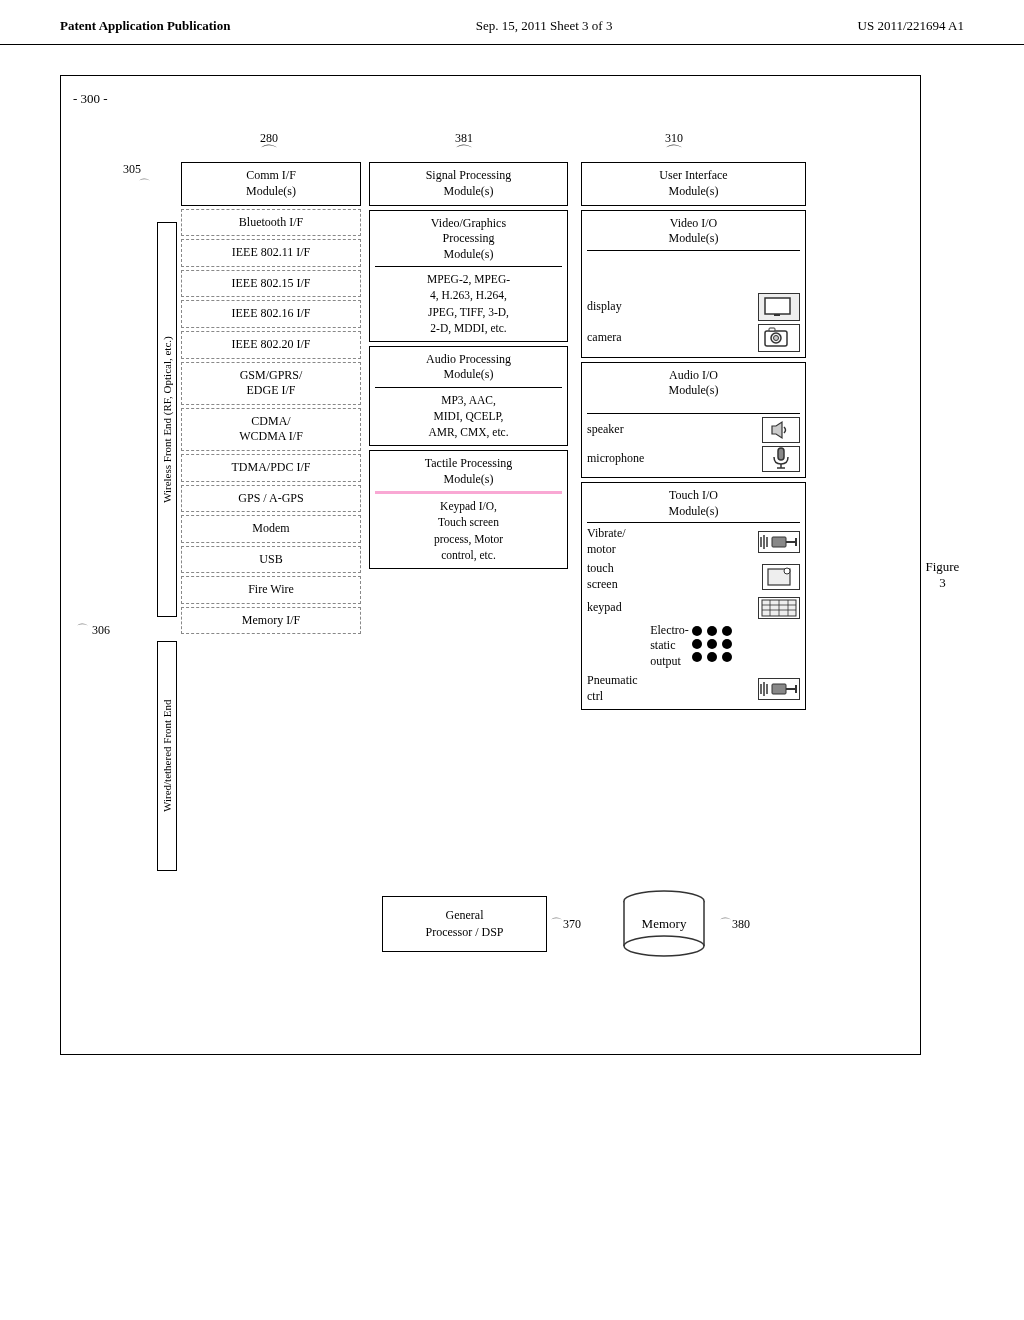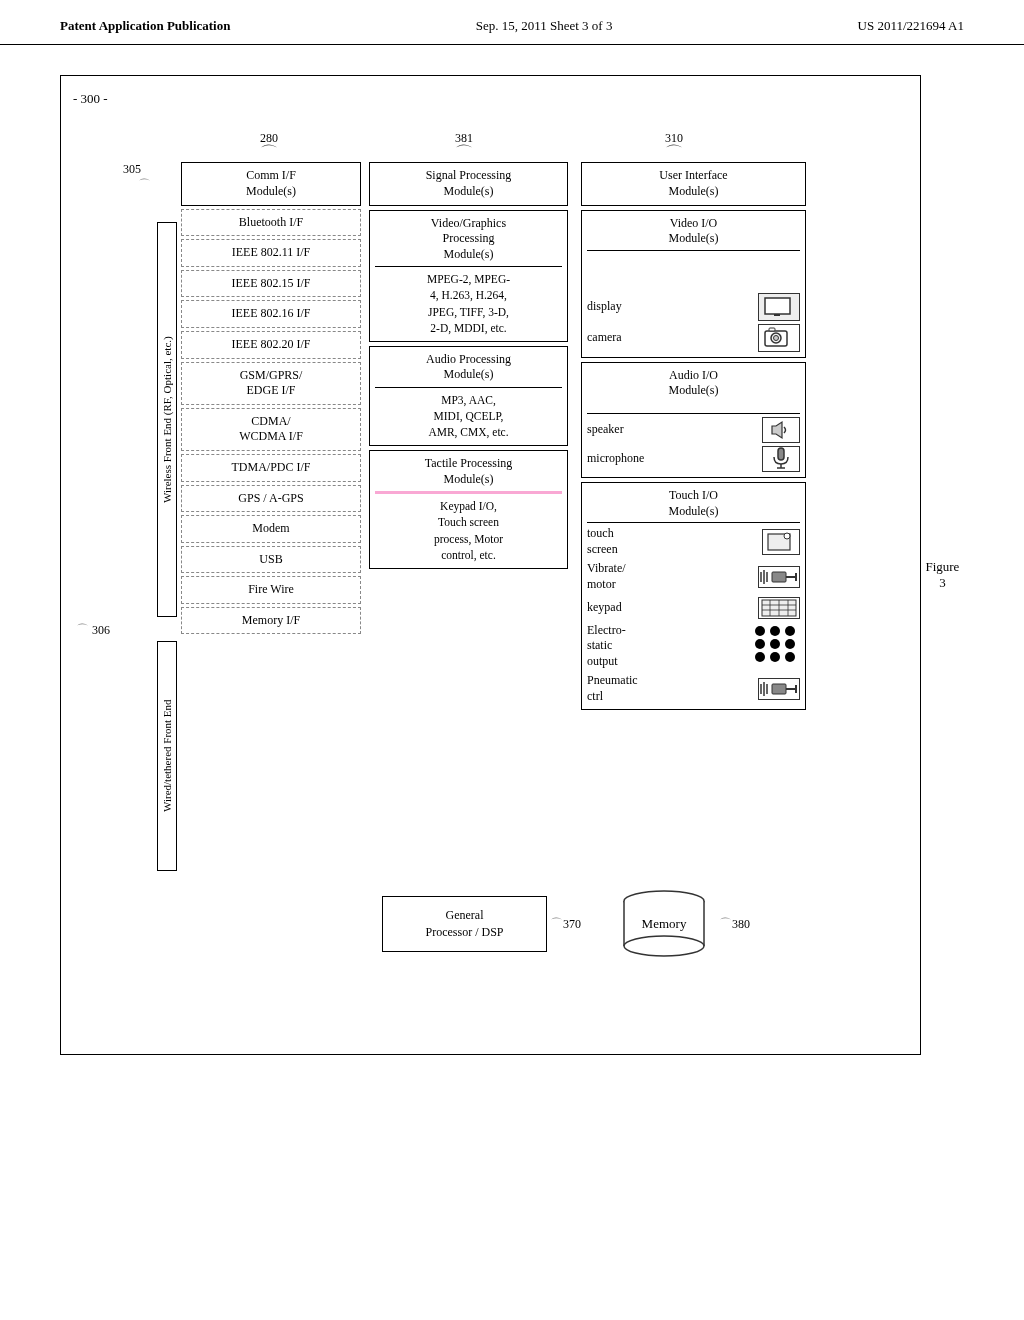--- a/index.html
+++ b/index.html
@@ -203,59 +203,59 @@
                 <line x1="6" y1="21" x2="14" y2="21" stroke="#333" stroke-width="1.5"></line>
               </svg>
             </div>
           </div>
         </div>
 
         <div style="border:1.5px solid #000;padding:5px;">
           <div style="text-align:center;font-size:12px;line-height:1.3;border-bottom:1px solid #000;padding-bottom:3px;margin-bottom:3px;">Touch I/O<br>Module(s)</div>
 
           <div style="display:flex;justify-content:space-between;align-items:center;margin-bottom:4px;">
-            <span style="font-size:12px;line-height:1.3;">touch<br>screen</span>
-            <div style="border:1.5px solid #333;width:38px;height:26px;display:flex;align-items:center;justify-content:center;background:#fff;position:relative;">
-              <svg width="28" height="22">
-                <rect x="1" y="3" width="22" height="16" stroke="#333" stroke-width="1.2" fill="#eee"></rect>
-                <circle cx="20" cy="5" r="3" stroke="#333" stroke-width="1" fill="#fff"></circle>
-              </svg>
-            </div>
-          </div>
-
-          <div style="display:flex;justify-content:space-between;align-items:center;margin-bottom:4px;">
             <span style="font-size:12px;line-height:1.3;">Vibrate/<br>motor</span>
             <div style="border:1.5px solid #333;width:42px;height:22px;display:flex;align-items:center;justify-content:center;background:#fff;">
               <svg width="38" height="18">
                 <rect x="12" y="4" width="14" height="10" rx="1" fill="#888" stroke="#333" stroke-width="1"></rect>
                 <line x1="26" y1="9" x2="36" y2="9" stroke="#333" stroke-width="2"></line>
                 <line x1="36" y1="9" x2="36" y2="5" stroke="#333" stroke-width="2"></line>
                 <line x1="36" y1="9" x2="36" y2="13" stroke="#333" stroke-width="2"></line>
                 <line x1="1" y1="4" x2="1" y2="14" stroke="#333" stroke-width="1.5"></line>
                 <line x1="4" y1="2" x2="4" y2="16" stroke="#333" stroke-width="1.5"></line>
                 <line x1="7" y1="4" x2="7" y2="14" stroke="#333" stroke-width="1.5"></line>
               </svg>
             </div>
           </div>
 
           <div style="display:flex;justify-content:space-between;align-items:center;margin-bottom:4px;">
+            <span style="font-size:12px;line-height:1.3;">touch<br>screen</span>
+            <div style="border:1.5px solid #333;width:38px;height:26px;display:flex;align-items:center;justify-content:center;background:#fff;position:relative;">
+              <svg width="28" height="22">
+                <rect x="1" y="3" width="22" height="16" stroke="#333" stroke-width="1.2" fill="#eee"></rect>
+                <circle cx="20" cy="5" r="3" stroke="#333" stroke-width="1" fill="#fff"></circle>
+              </svg>
+            </div>
+          </div>
+
+          <div style="display:flex;justify-content:space-between;align-items:center;margin-bottom:4px;">
             <span style="font-size:12px;">keypad</span>
             <div style="border:1.5px solid #333;width:42px;height:22px;display:flex;align-items:center;justify-content:center;background:#fff;">
               <svg width="36" height="18">
                 <rect x="1" y="1" width="34" height="16" stroke="#333" stroke-width="1" fill="#eee"></rect>
                 <line x1="1" y1="6" x2="35" y2="6" stroke="#333" stroke-width="0.8"></line>
                 <line x1="1" y1="11" x2="35" y2="11" stroke="#333" stroke-width="0.8"></line>
                 <line x1="9" y1="1" x2="9" y2="17" stroke="#333" stroke-width="0.8"></line>
                 <line x1="18" y1="1" x2="18" y2="17" stroke="#333" stroke-width="0.8"></line>
                 <line x1="27" y1="1" x2="27" y2="17" stroke="#333" stroke-width="0.8"></line>
               </svg>
             </div>
           </div>
 
-          <div style="display:flex;justify-content:space-between;align-items:flex-start;margin-bottom:4px;">
+          <div style="display:flex;justify-content:center;align-items:flex-start;margin-bottom:4px;">
             <span style="font-size:12px;line-height:1.3;">Electro-<br>static<br>output</span>
             <div style="display:grid;grid-template-columns:repeat(3,12px);gap:3px;padding:3px;">
               <div style="width:10px;height:10px;border-radius:50%;background:#000;"></div>
               <div style="width:10px;height:10px;border-radius:50%;background:#000;"></div>
               <div style="width:10px;height:10px;border-radius:50%;background:#000;"></div>
               <div style="width:10px;height:10px;border-radius:50%;background:#000;"></div>
               <div style="width:10px;height:10px;border-radius:50%;background:#000;"></div>
               <div style="width:10px;height:10px;border-radius:50%;background:#000;"></div>
               <div style="width:10px;height:10px;border-radius:50%;background:#000;"></div>
               <div style="width:10px;height:10px;border-radius:50%;background:#000;"></div>

